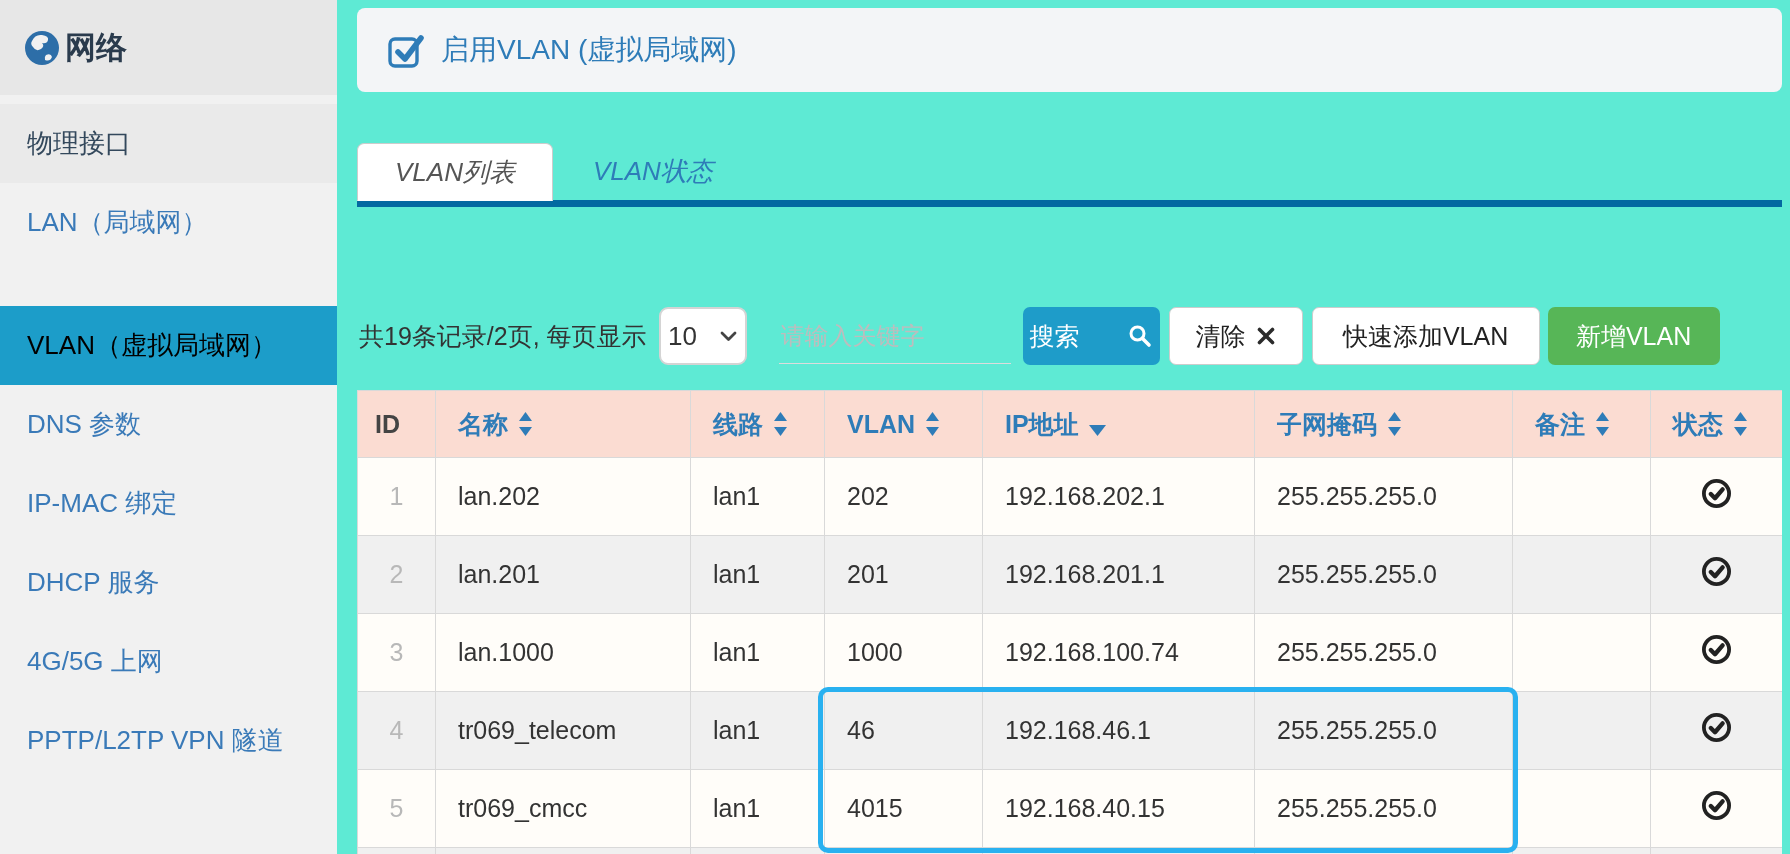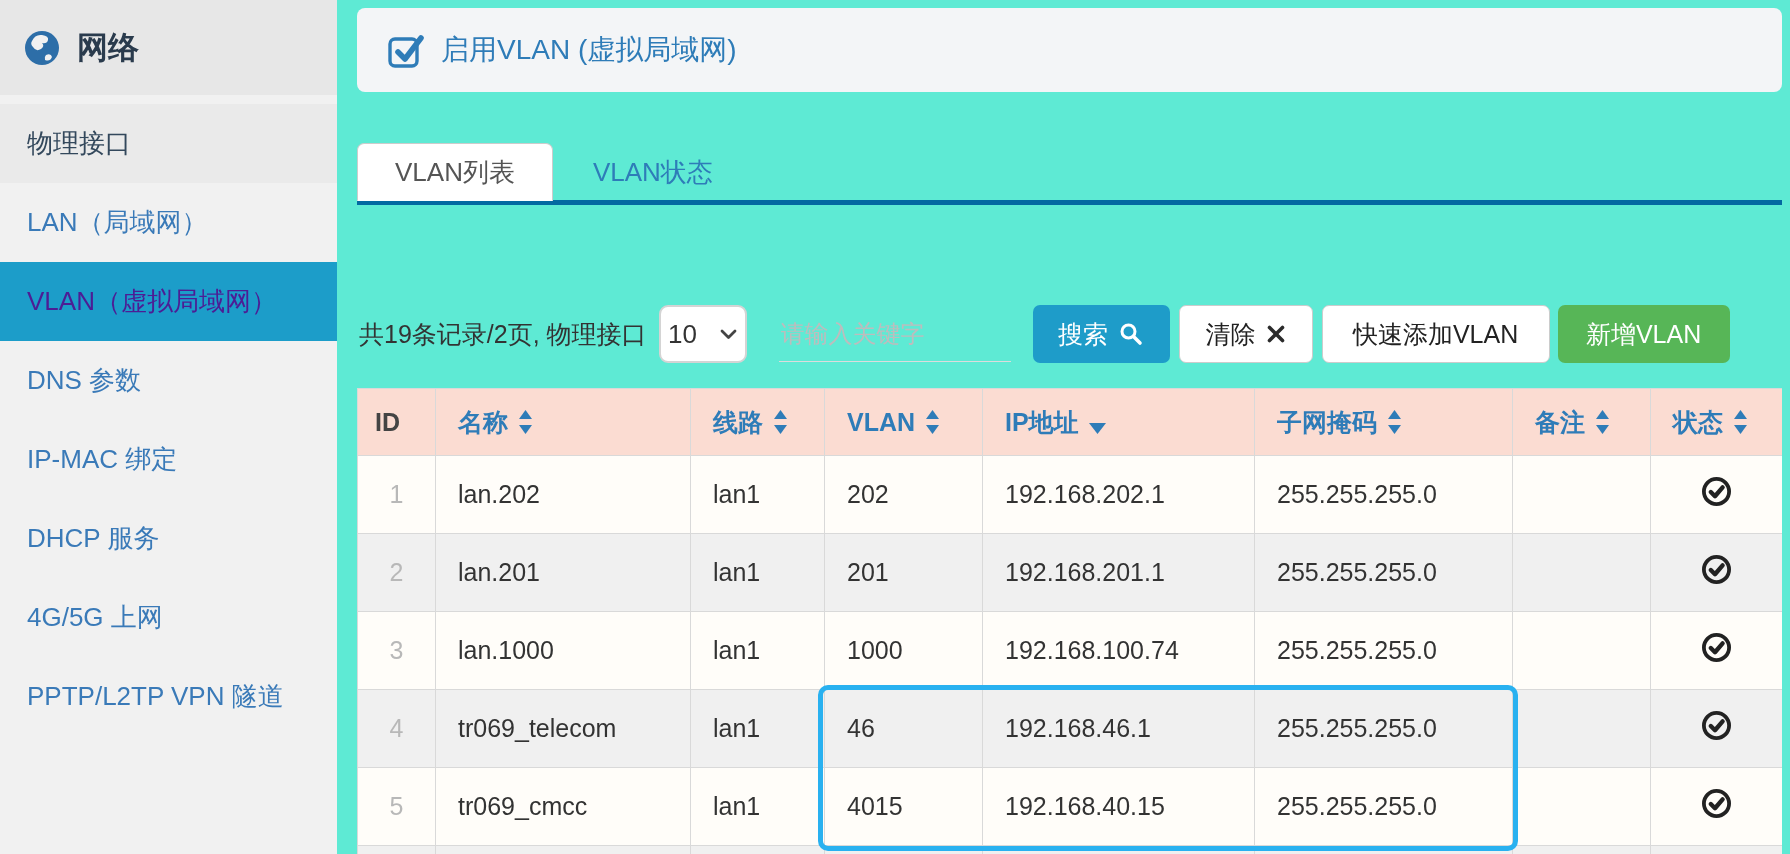--- a/index.html
+++ b/index.html
@@ -4,53 +4,53 @@
 <style>
   html,body{margin:0;padding:0;}
   body{
     width:1790px;height:854px;overflow:hidden;background:#fff;
     font-family:"Liberation Sans","DejaVu Sans",sans-serif;
     -webkit-font-smoothing:antialiased;
   }
   
   .sidebar{position:absolute;left:0;top:0;width:337px;height:854px;background:#f1f1f1;}
   .side-header{height:95px;background:#e7e7e7;display:flex;align-items:center;
-    padding-left:22px;gap:15px;color:#2a3b4d;font-size:31px;font-weight:bold;}
+    padding-left:22px;gap:3px;color:#2a3b4d;font-size:31px;font-weight:bold;}
   .side-items{padding-top:9px;}
   .side-item{height:79px;line-height:79px;padding-left:27px;font-size:26px;
     color:#3a7ab8;cursor:pointer;white-space:nowrap;overflow:hidden;}
   .side-item.plain{color:#33485c;background:#eaeaea;}
-  .side-item.selected{background:#1c9dc9;color:#4c1d95;}
+  .side-item.selected{background:#1c9dc9;color:#000000;margin-top:44px;}
   
   .main{position:absolute;left:337px;top:0;width:1600px;height:854px;background:#5eead4;}
   .content{margin-left:20px;width:1425px;position:relative;}
   .enable-panel{margin-top:8px;height:84px;background:#f3f5f7;border-radius:8px;
     display:flex;align-items:center;padding-left:30px;gap:16px;box-sizing:border-box;}
   .enable-label{color:#2e7cb8;font-size:28px;}
   
-  .tabbar{margin-top:51px;height:57px;border-bottom:5px solid #0369a1;
-    display:flex;align-items:flex-end;}
+  .tabbar{margin-top:51px;height:57px;border-bottom:7px solid #0369a1;
+    display:flex;font-style:italic;}
   .tab{font-size:26px;line-height:56px;height:56px;cursor:pointer;}
   .tab.active{background:#fff;border:1px solid #ccc;border-bottom:1px solid #fff;
     margin-bottom:-1px;border-radius:7px 7px 0 0;padding:0 37px;color:#555;}
   .tab.inactive{padding:0 40px;color:#2e7cb8;}
   
   .toolbar{margin-top:100px;height:58px;display:flex;align-items:center;}
   .records{font-size:25px;color:#333;margin-left:2px;white-space:nowrap;}
   .page-select{margin-left:12px;width:88px;height:58px;border:2px solid #d4d4d4;
     border-radius:9px;background:#fff;display:flex;align-items:center;justify-content:center;
     gap:23px;font-size:26px;color:#333;cursor:pointer;box-sizing:border-box;}
   .search-input{margin-left:32px;width:228px;height:54px;border:none;outline:none;
     border-bottom:1px solid #dcdcdc;font-size:24px;color:#333;background:transparent;
     padding:0 2px;font-family:inherit;}
   .search-input::placeholder{color:#bdbdbd;}
   .btn{height:58px;border-radius:7px;font-size:25px;display:flex;align-items:center;
     justify-content:center;gap:10px;border:1px solid transparent;cursor:pointer;
     box-sizing:border-box;white-space:nowrap;font-family:inherit;}
-  .btn-search{margin-left:22px;width:137px;background:#1e9cc9;color:#fff;}
+  .btn-search{margin-left:12px;width:137px;background:#1e9cc9;color:#fff;justify-content:space-between;}
   .btn-clear{margin-left:9px;width:134px;background:#fff;border-color:#ccc;color:#222;}
   .btn-quick{margin-left:9px;width:228px;background:#fff;border-color:#ccc;color:#222;}
   .btn-add{margin-left:8px;width:172px;background:#57b657;color:#fff;}
   
   .table-wrap{margin-top:25px;position:relative;height:471px;overflow:hidden;}
   table{border-collapse:collapse;table-layout:fixed;width:1425px;}
   th,td{border:1px solid #d9d9d9;box-sizing:border-box;overflow:hidden;}
   thead th{height:67px;background:#fbdcd2;font-size:25px;color:#2e7cb8;
     font-weight:bold;text-align:left;padding:0 18px 0 22px;cursor:pointer;}
   thead th.center{text-align:center;padding-left:0;color:#444;}
@@ -96,21 +96,21 @@
       </svg>
       <span class="enable-label">启用VLAN (虚拟局域网)</span>
     </div>
 
     <div class="tabbar">
       <div class="tab active">VLAN列表</div>
       <div class="tab inactive">VLAN状态</div>
     </div>
 
     <div class="toolbar">
-      <span class="records">共19条记录/2页, 物理接口</span>
+      <span class="records">共19条记录/2页, 每页显示</span>
       <div class="page-select">
         <span>10</span>
         <svg width="17" height="11" viewBox="0 0 17 11">
           <path d="M2 2 L8.5 8.5 L15 2" fill="none" stroke="#444" stroke-width="2.8" stroke-linecap="round" stroke-linejoin="round"></path>
         </svg>
       </div>
       <input class="search-input" type="text" placeholder="请输入关键字" style="">
       <button class="btn btn-search">
         <span>搜索</span>
         <svg width="26" height="26" viewBox="0 0 26 26">

